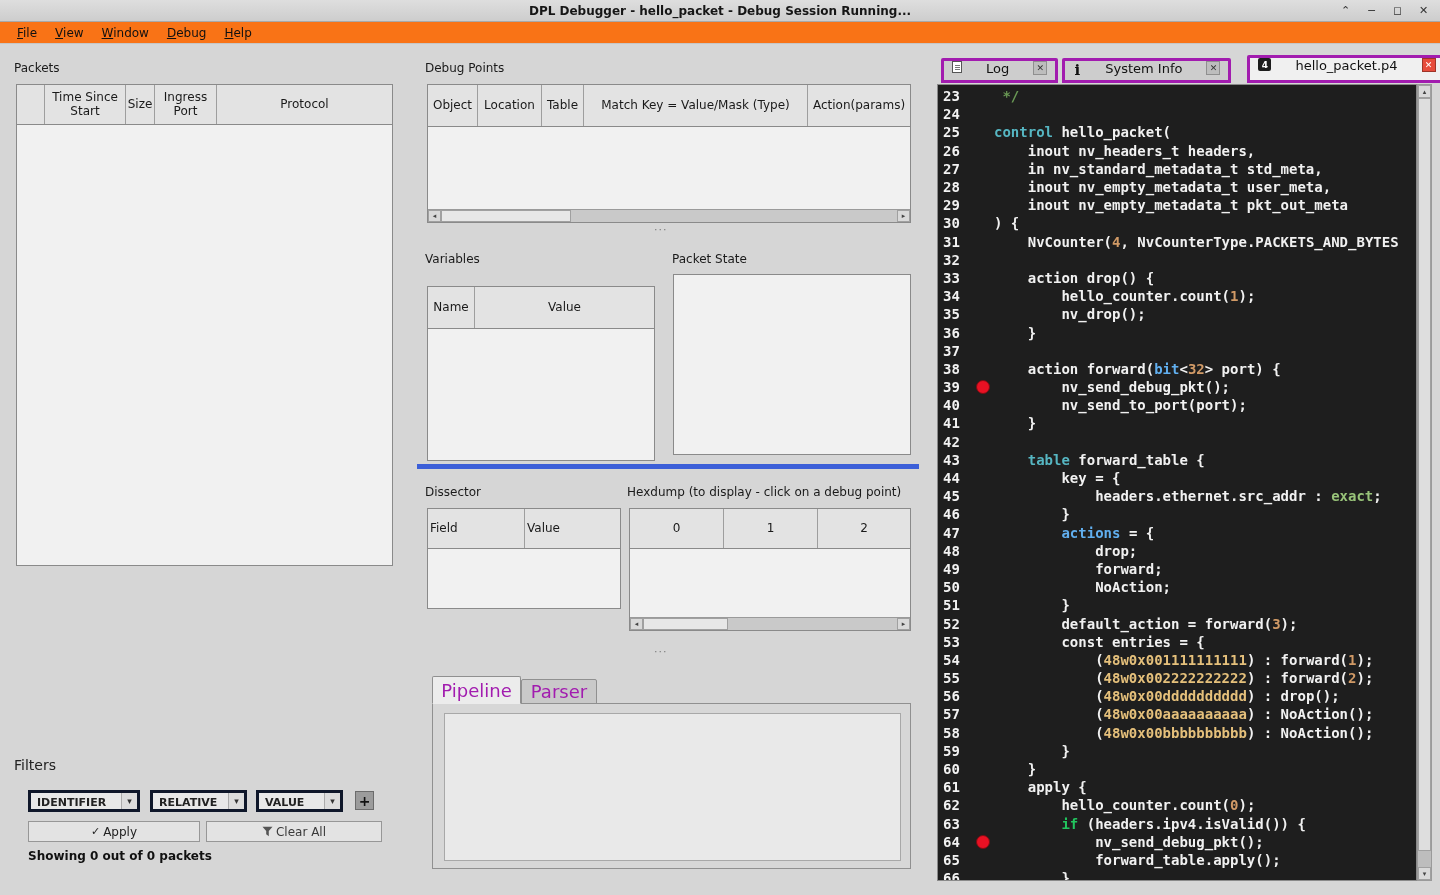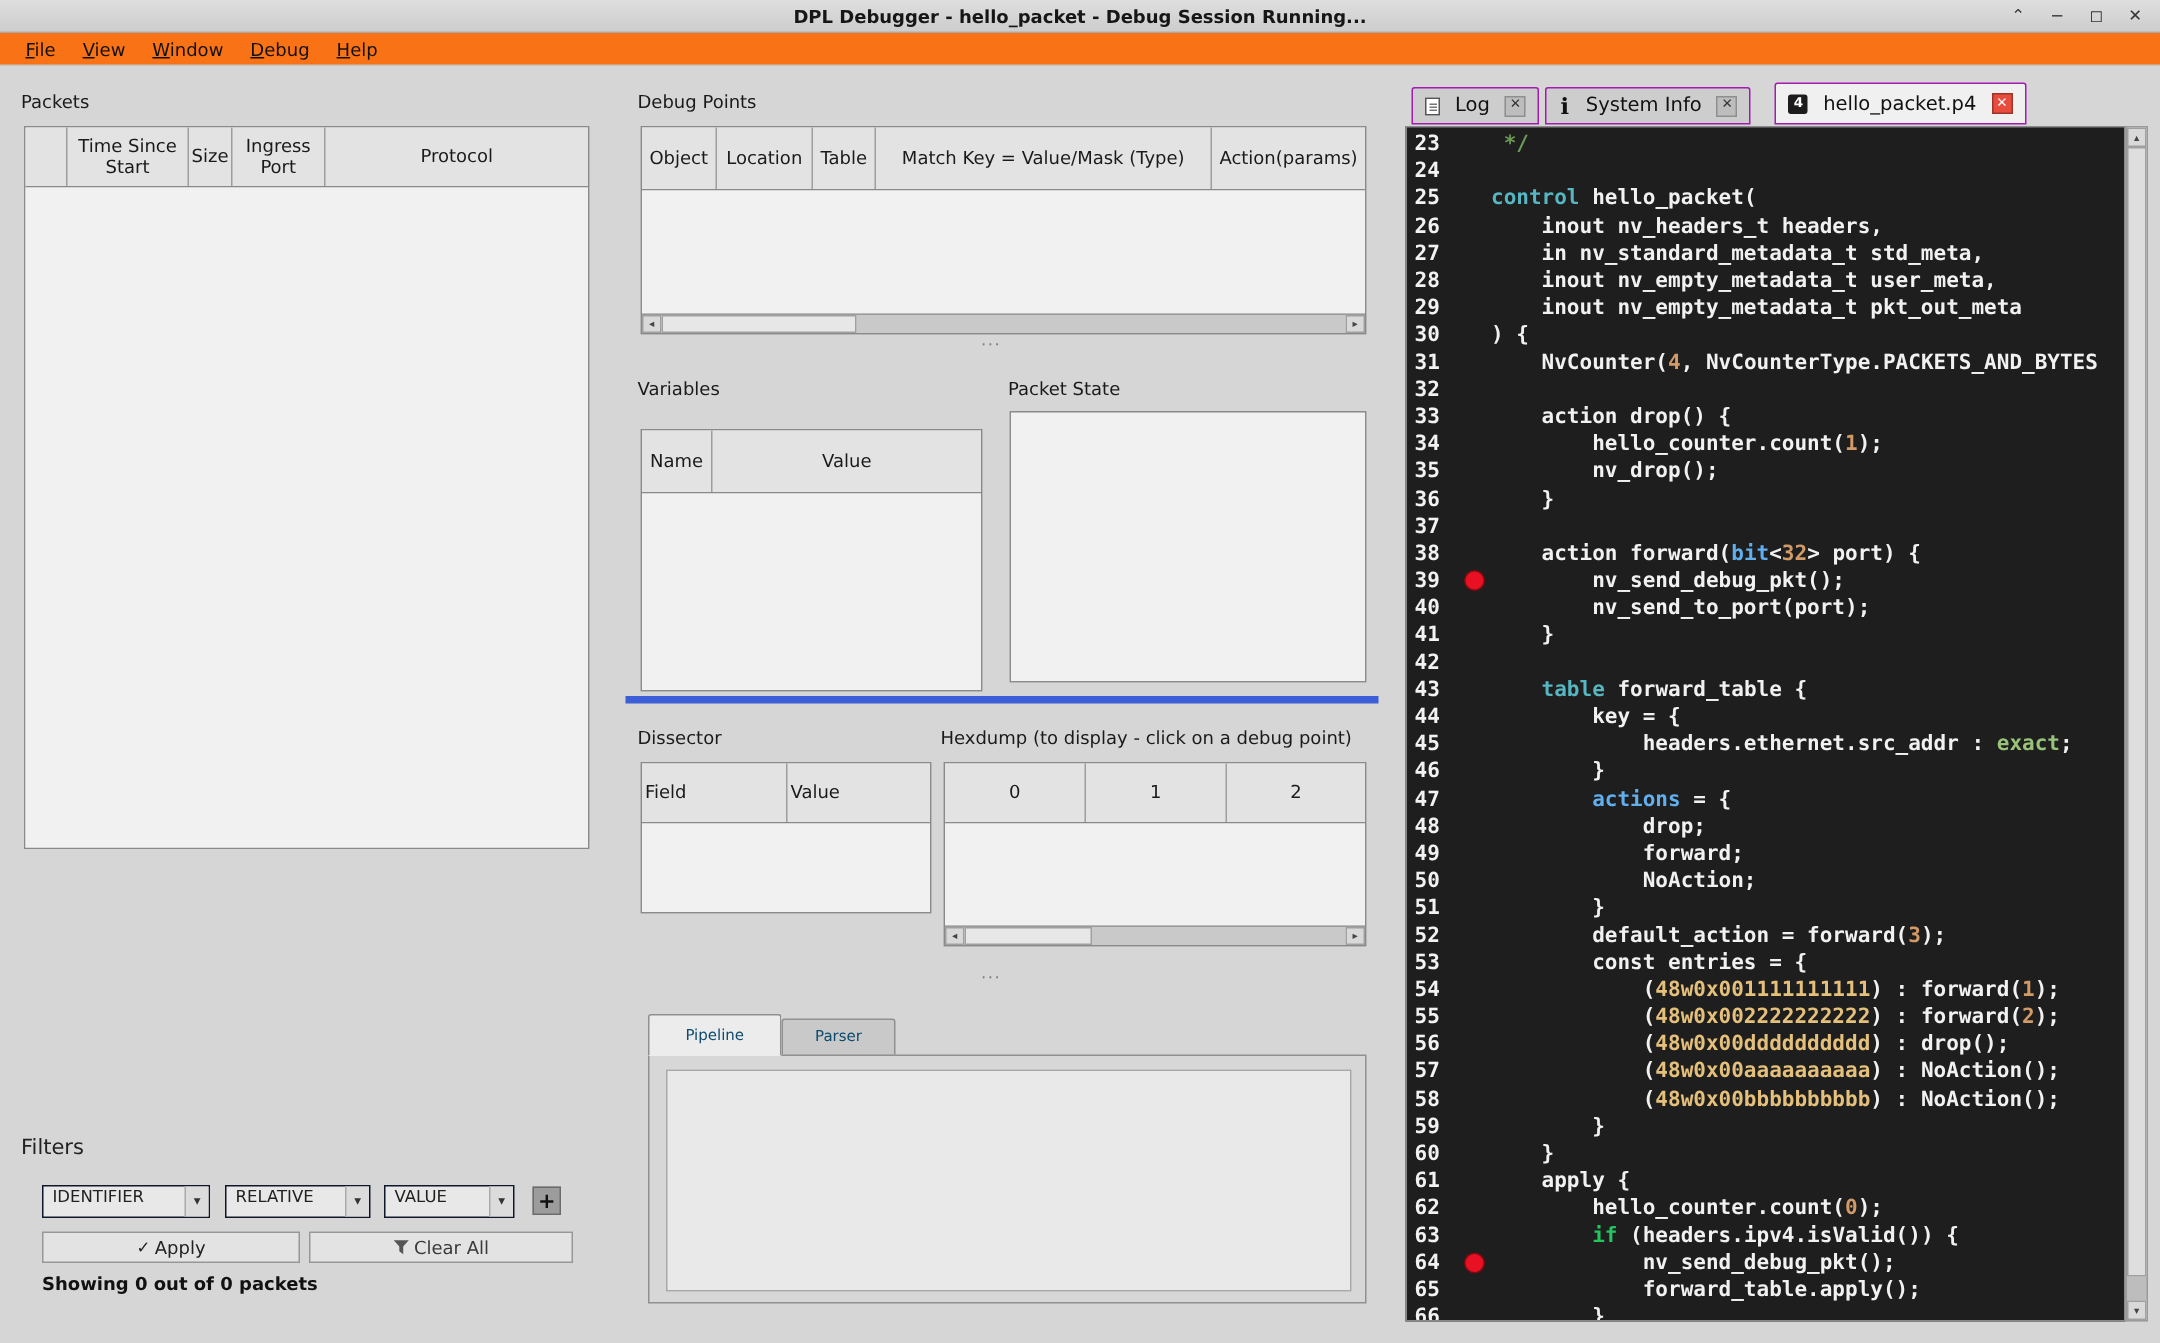--- a/index.html
+++ b/index.html
@@ -32,42 +32,42 @@
   .hscroll{height:13px;flex:none;display:flex;background:#c9c9c9;border-top:1px solid #9a9a9a}
   .sb-btn{width:13px;height:100%;background:#d9d9d9;border:1px solid #a0a0a0;font-size:7px;display:flex;align-items:center;justify-content:center;color:#444;flex:none}
   .sb-track{flex:1;position:relative;background:#c9c9c9}
   .sb-thumb{position:absolute;top:0;height:100%;background:#e7e7e7;border:1px solid #a0a0a0}
   .vscroll{position:absolute;left:1417px;top:84px;width:15px;height:797px;background:#bdbdbd;border:1px solid #9a9a9a;display:flex;flex-direction:column}
   .vsb-btn{height:13px;background:#d9d9d9;border:1px solid #a0a0a0;font-size:7px;display:flex;align-items:center;justify-content:center;color:#444;flex:none}
   .vsb-track{flex:1;position:relative}
   .vsb-thumb{position:absolute;left:0;width:100%;top:0;height:753px;background:#dedede;border:1px solid #a0a0a0}
 
   
-  .combo{position:absolute;height:22px;background:#e8e8e8;border:1px solid #0f172a;display:flex;align-items:flex-start;font-size:11px;font-weight:normal;color:#222;cursor:pointer}
+  .combo{position:absolute;height:22px;background:#e8e8e8;border:3px solid #0f172a;display:flex;align-items:flex-end;font-size:11px;font-weight:bold;color:#222;cursor:pointer}
   .combo-val{flex:1;padding:0 6px;white-space:nowrap;overflow:hidden}
   .combo-arrow{width:16px;height:100%;display:flex;align-items:center;justify-content:center;border-left:1px solid #ababab;font-size:9px;color:#333;background:#dcdcdc}
   .plus-btn{position:absolute;width:19px;height:19px;background:#9c9c9c;border:1px solid #6c6c6c;color:#111;font-size:14px;font-weight:bold;display:flex;align-items:center;justify-content:center;cursor:pointer}
   .btn{position:absolute;height:21px;background:#e3e3e3;border:1px solid #979797;display:flex;align-items:center;justify-content:center;gap:3px;font-size:12px;color:#222;font-family:inherit;cursor:pointer}
   .btn .check{font-size:11px;color:#222}
   .status{position:absolute;font-size:12px;font-weight:bold;color:#111}
 
   
   .sunken{position:absolute;background:#f1f1f1;border:1px solid #8a8a8a}
   .sash-blue{position:absolute;left:417px;top:464px;width:502px;height:5px;background:#3c5fd8;cursor:row-resize}
   .grip{position:absolute;color:#7d7d7d;font-size:11px;letter-spacing:1px;cursor:row-resize;line-height:8px}
 
   
-  .nb-tab{position:absolute;display:flex;align-items:center;justify-content:center;font-size:10px;color:#0c4a6e;border:1px solid #909090;background:#c9c9c9;border-radius:2px 2px 0 0;cursor:pointer}
+  .nb-tab{position:absolute;display:flex;align-items:center;justify-content:center;font-size:18px;color:#a21caf;border:1px solid #909090;background:#c9c9c9;border-radius:2px 2px 0 0;cursor:pointer}
   .nb-tab.active{background:#ececec;z-index:2;border-bottom-color:#ececec}
   .nb-content{position:absolute;left:432px;top:703px;width:479px;height:166px;background:#d7d7d7;border:1px solid #909090}
   .nb-inner{position:absolute;left:11px;top:9px;width:457px;height:148px;background:#e9e9e9;border:1px solid #a8a8a8}
 
   
   .ed-tabbar{position:absolute;left:941px;top:55px;height:28px;display:flex;align-items:flex-end;gap:4px}
-  .ed-tab{height:25px;background:#cdcdcd;border:1px solid #a21caf;border-radius:2px 2px 0 0;display:flex;align-items:center;gap:10px;padding:0 8px;font-size:13px;color:#111;cursor:pointer}
+  .ed-tab{height:25px;background:#cdcdcd;border:3px solid #a21caf;border-radius:2px 2px 0 0;display:flex;gap:24px;padding:0 8px;font-size:13px;color:#111;cursor:pointer}
   .ed-tab.active{height:28px;background:#f0f0f0;z-index:2}
   .ed-tab-label{white-space:nowrap}
   .tab-close{width:14px;height:14px;background:#bdbdbd;border:1px solid #8f8f8f;font-size:9px;color:#333;display:flex;align-items:center;justify-content:center;cursor:pointer;line-height:1}
   .file-icon{width:10px;height:12px;background:#fff;border:1px solid #555;position:relative;flex:none}
   .file-icon::before{content:"";position:absolute;left:2px;top:3px;width:5px;height:1px;background:#777;box-shadow:0 2px 0 #777,0 4px 0 #777}
   .info-icon{font-family:"DejaVu Serif","Liberation Serif",serif;font-weight:bold;font-size:15px;color:#111;width:8px;text-align:center;flex:none}
   .p4-icon{width:13px;height:13px;background:#1c1c1c;color:#fff;font-size:9px;font-weight:bold;display:flex;align-items:center;justify-content:center;border-radius:2px;flex:none}
 
   
   .editor{position:absolute;left:937px;top:84px;width:480px;height:797px;background:#1e1e1e;overflow:hidden;border:1px solid #8a8a8a;padding-top:2px;cursor:text}

